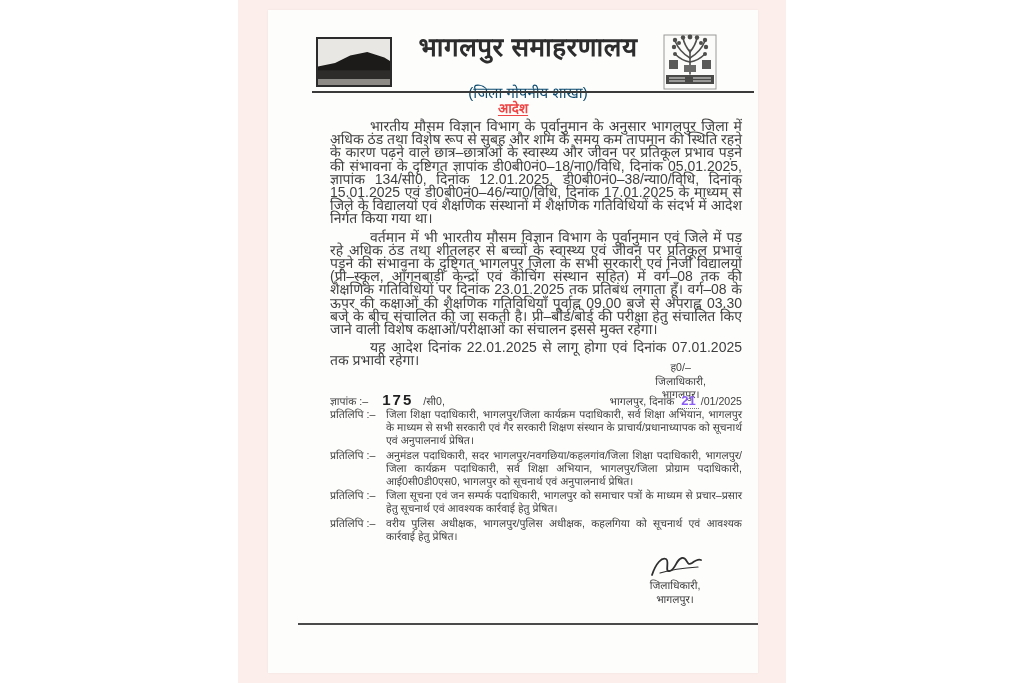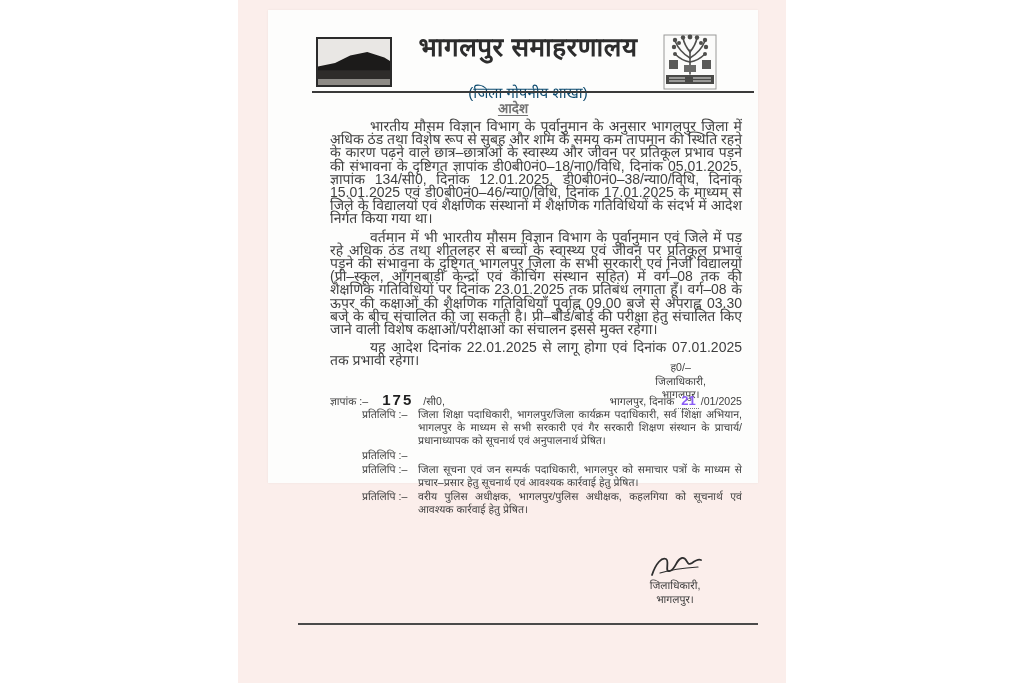--- a/index.html
+++ b/index.html
@@ -1,58 +1,58 @@
 <!DOCTYPE html>
 <html><head>
 <meta charset="utf-8">
 <style>
   html,body{margin:0;padding:0;}
   body{width:1024px;height:683px;background:#ffffff;overflow:hidden;
        font-family:"Liberation Sans","DejaVu Sans",sans-serif;}
   .canvas{position:relative;width:1024px;height:683px;background:#ffffff;}
   .photo-bg{position:absolute;left:238px;top:0;width:548px;height:683px;background:#fbeeeb;}
-  .page{position:absolute;left:30px;top:10px;width:490px;height:473px;background:#fdfdfc;
+  .page{position:absolute;left:30px;top:10px;width:490px;height:663px;background:#fdfdfc;
         box-shadow:0 0 2px rgba(0,0,0,0.06);}
   .page *{color:#3f3f3f;}
 
   
   .hill-logo{position:absolute;left:48px;top:27px;width:76px;height:50px;
              border:2px solid #2b2b2b;box-sizing:border-box;background:#ddd;}
   .hill-logo svg{display:block;width:100%;height:100%;}
   .title-block{position:absolute;left:118px;top:24px;width:284px;text-align:center;}
   .letterhead-title{font-size:26px;font-weight:bold;color:#2d2d2d;line-height:1.05;
                     letter-spacing:0.5px;white-space:nowrap;}
   .letterhead-subtitle{font-size:15px;color:#0c4a6e;margin-top:21px;}
   .emblem{position:absolute;left:395px;top:24px;width:54px;height:59px;}
   .emblem svg{display:block;width:100%;height:100%;}
   .header-rule{position:absolute;left:44px;top:81px;width:442px;height:2.4px;background:#3a3a3a;}
 
   .order-heading{position:absolute;left:0;right:0;top:89px;text-align:center;
-                 font-size:13.5px;font-weight:bold;color:#737373;
+                 font-size:13.5px;font-weight:bold;color:#ef4444;
                  text-decoration:underline;text-underline-offset:2px;}
 
   
   .body-text{position:absolute;left:62px;top:110px;width:412px;
              font-size:14px;line-height:13.2px;text-align:justify;color:#414141;}
   .body-text p{margin:0;text-indent:40px;}
   .body-text p + p{margin-top:5px;}
 
   .sign-top{position:absolute;right:52px;top:351px;text-align:center;
             font-size:10.6px;line-height:13.5px;color:#3a3a3a;}
 
   .memo-row{position:absolute;left:62px;top:381px;width:412px;display:flex;
             justify-content:space-between;align-items:flex-end;font-size:10.6px;color:#3a3a3a;}
   .hw-num{font-weight:bold;font-size:15px;letter-spacing:2px;color:#1f1f1f;margin:0 10px 0 14px;}
   .hw-day{font-weight:bold;font-size:13px;color:#8b5cf6;border-bottom:1px dotted #777;
           padding:0 3px;margin:0 2px 0 4px;}
 
   
   .copies{position:absolute;left:62px;top:398px;width:412px;font-size:10.6px;line-height:13.2px;}
   .copy-row{display:flex;margin:0 0 1px 0;}
-  .copy-label{width:56px;flex:none;margin-left:32px;}
+  .copy-label{width:56px;flex:none;}
   .copy-text{flex:1;text-align:justify;}
 
   .sign-bottom{position:absolute;left:352px;top:543px;width:110px;text-align:center;}
   .scribble{display:block;margin:0 auto -2px auto;width:58px;height:28px;}
   .sign-bottom .line{font-size:10.6px;line-height:13.5px;color:#3a3a3a;}
 
   .footer-rule{position:absolute;left:30px;top:613px;width:460px;height:2px;background:#4a4a4a;}
   .footer{position:absolute;left:56px;top:621px;width:420px;display:flex;
           justify-content:space-between;font-size:8.8px;line-height:12px;color:#555;}
   .footer-left{white-space:nowrap;}
@@ -144,20 +144,21 @@
         </span>
       </div>
 
       <div class="copies">
         <div class="copy-row">
           <span class="copy-label">प्रतिलिपि :–</span>
           <span class="copy-text">जिला शिक्षा पदाधिकारी, भागलपुर/जिला कार्यक्रम पदाधिकारी, सर्व शिक्षा अभियान, भागलपुर के माध्यम से सभी सरकारी एवं गैर सरकारी शिक्षण संस्थान के प्राचार्य/प्रधानाध्यापक को सूचनार्थ एवं अनुपालनार्थ प्रेषित।</span>
         </div>
         <div class="copy-row">
           <span class="copy-label">प्रतिलिपि :–</span>
+          <span class="copy-text">अनुमंडल पदाधिकारी, सदर भागलपुर/नवगछिया/कहलगांव/जिला शिक्षा पदाधिकारी, भागलपुर/जिला कार्यक्रम पदाधिकारी, सर्व शिक्षा अभियान, भागलपुर/जिला प्रोग्राम पदाधिकारी, आई0सी0डी0एस0, भागलपुर को सूचनार्थ एवं अनुपालनार्थ प्रेषित।</span>
         </div>
         <div class="copy-row">
           <span class="copy-label">प्रतिलिपि :–</span>
           <span class="copy-text">जिला सूचना एवं जन सम्पर्क पदाधिकारी, भागलपुर को समाचार पत्रों के माध्यम से प्रचार–प्रसार हेतु सूचनार्थ एवं आवश्यक कार्रवाई हेतु प्रेषित।</span>
         </div>
         <div class="copy-row">
           <span class="copy-label">प्रतिलिपि :–</span>
           <span class="copy-text">वरीय पुलिस अधीक्षक, भागलपुर/पुलिस अधीक्षक, कहलगिया को सूचनार्थ एवं आवश्यक कार्रवाई हेतु प्रेषित।</span>
         </div>
       </div>

